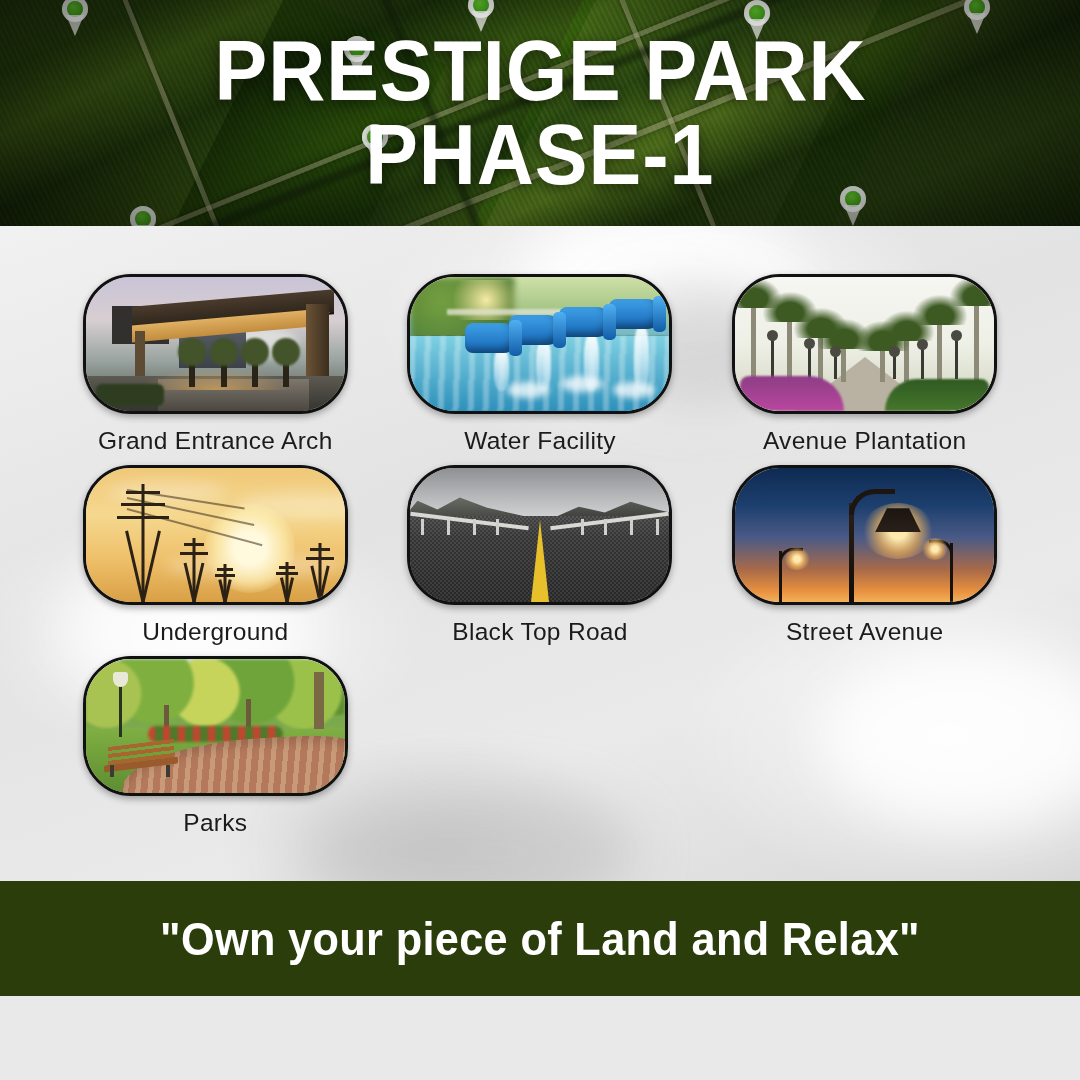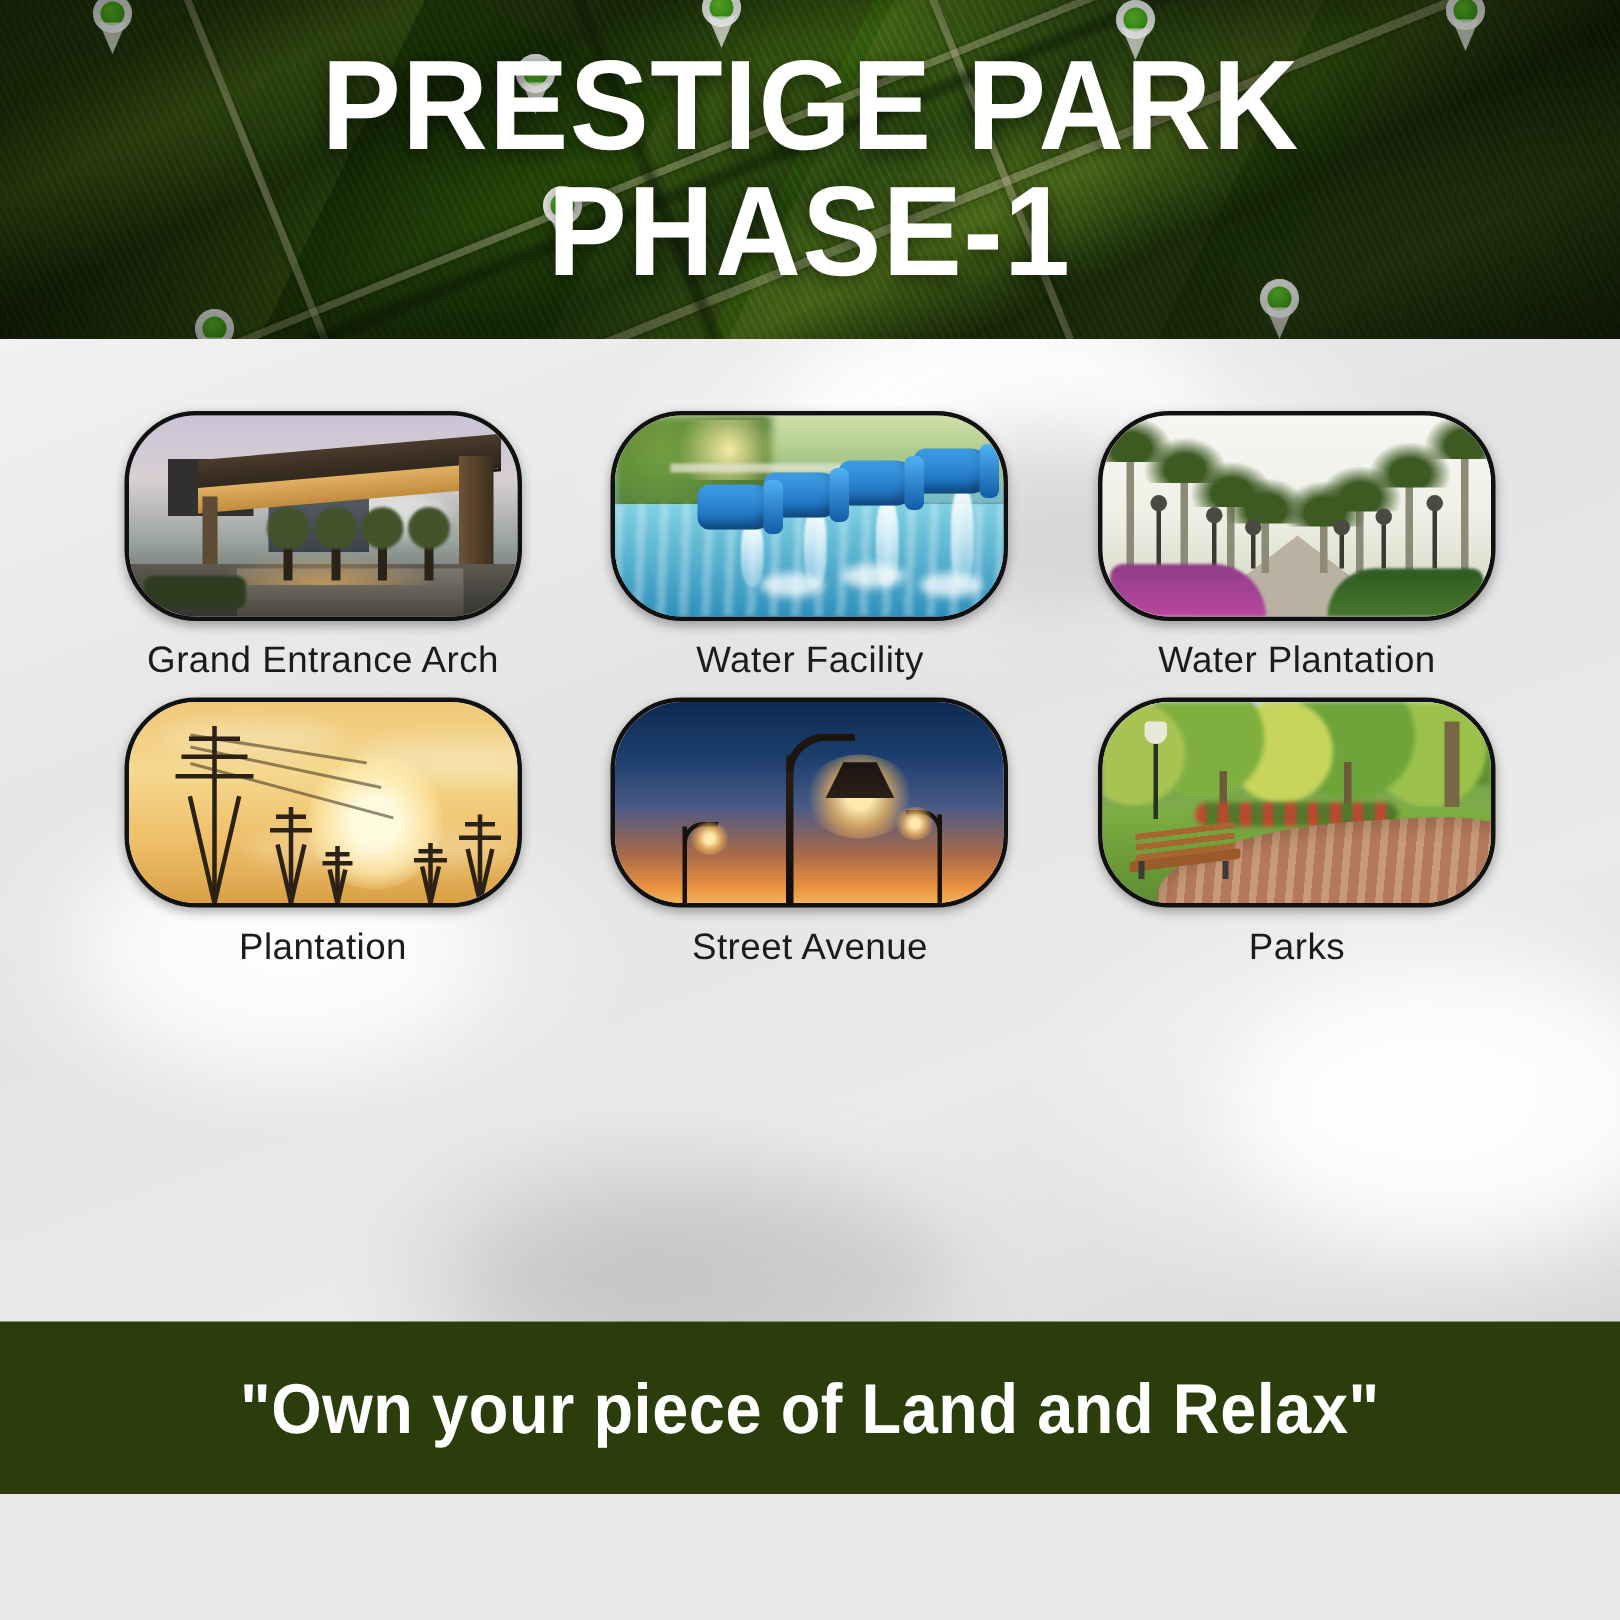--- a/index.html
+++ b/index.html
@@ -454,21 +454,21 @@
             <div class="lamp" style="left:14%; height:30%;"></div>
             <div class="lamp" style="left:28%; height:24%;"></div>
             <div class="lamp" style="left:38%; height:18%;"></div>
             <div class="lamp" style="right:14%; height:30%;"></div>
             <div class="lamp" style="right:27%; height:23%;"></div>
             <div class="lamp" style="right:38%; height:18%;"></div>
             <div class="av-med-l"></div>
             <div class="av-med-r"></div>
           </div>
         </div>
-        <div class="cap">Water Plantation</div>
+        <div class="cap">Avenue Plantation</div>
       </div>
 
 
       <div class="cell">
         <div class="card">
           <div class="scene sc-elec">
             <div class="e-cloud" style="left:8%;  top:10%; width:120px; height:22px;"></div>
             <div class="e-cloud" style="left:58%; top:18%; width:150px; height:26px;"></div>
             <div class="e-cloud" style="left:30%; top:64%; width:180px; height:24px;"></div>
             <div class="e-sun"></div>
@@ -506,23 +506,46 @@
             </div>
             <div class="pylon" style="right:4%; width:28px; height:44%;">
               <div class="mast"></div>
                 <div class="leg-l"></div>
                 <div class="leg-r"></div>
               <div class="arm" style="top:8%;  width:20px;"></div>
               <div class="arm" style="top:24%; width:28px;"></div>
             </div>
           </div>
         </div>
-        <div class="cap">Plantation</div>
-      </div>
-
+        <div class="cap">Underground</div>
+      </div>
+
+      <div class="cell">
+        <div class="card">
+          <div class="scene sc-road">
+            <div class="r-sky"></div>
+            <div class="r-mtn-l"></div>
+            <div class="r-mtn-r"></div>
+            <div class="r-asphalt"></div>
+            <div class="r-grain"></div>
+            <div class="r-rail-l"></div>
+            <div class="r-rail-r"></div>
+            <div class="r-post" style="left:4%;"></div>
+            <div class="r-post" style="left:14%;"></div>
+            <div class="r-post" style="left:24%;"></div>
+            <div class="r-post" style="left:33%;"></div>
+            <div class="r-post" style="right:4%;"></div>
+            <div class="r-post" style="right:14%;"></div>
+            <div class="r-post" style="right:24%;"></div>
+            <div class="r-post" style="right:33%;"></div>
+            <div class="r-line"></div>
+          </div>
+        </div>
+        <div class="cap">Black Top Road</div>
+      </div>
 
 
       <div class="cell">
         <div class="card">
           <div class="scene sc-street">
             <div class="sl-pole" style="left:44%; height:74%;"></div>
             <div class="sl-arm" style="left:44%; top:16%; width:46px; height:26px;"></div>
             <div class="sl-glow" style="left:49%; top:26%; width:72px; height:56px;"></div>
             <div class="sl-head" style="left:54%; top:30%;"></div>
 

